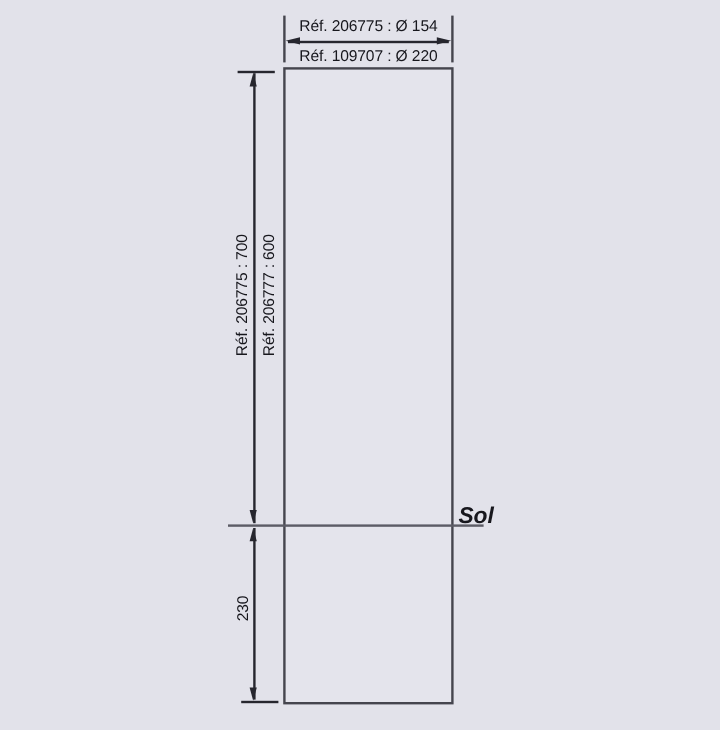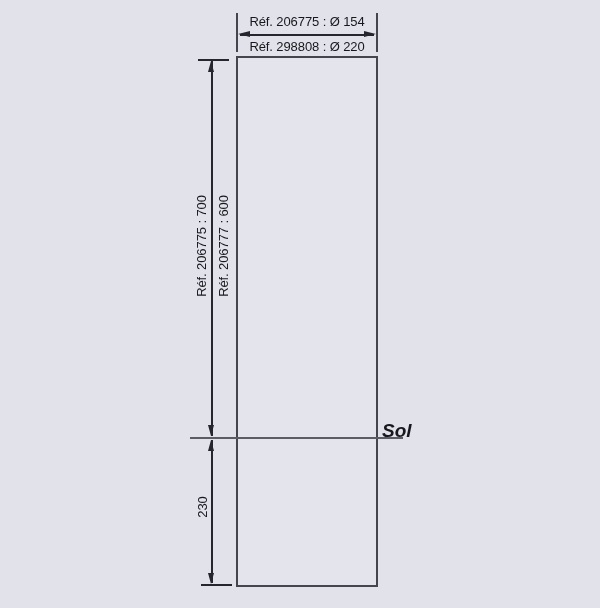--- a/index.html
+++ b/index.html
@@ -99,21 +99,21 @@
   .below-label{left:123px;top:499px;width:160px;}
 </style>
 </head>
 <body>
 
 <div class="stage">
 
   <div class="cylinder"></div>
 
   <div class="label top-label top-label-1">Réf. 206775 : Ø 154</div>
-  <div class="label top-label top-label-2">Réf. 298808 : Ø 220</div>
+  <div class="label top-label top-label-2">Réf. 109707 : Ø 220</div>
   <div class="ext ext-left"></div>
   <div class="ext ext-right"></div>
   <div class="hline dim-h-line"></div>
   <div class="arr arr-left"></div>
   <div class="arr arr-right"></div>
 
   <div class="hline tick-top"></div>
   <div class="vline height-line"></div>
   <div class="arr arr-up-top"></div>
   <div class="arr arr-down-sol"></div>

